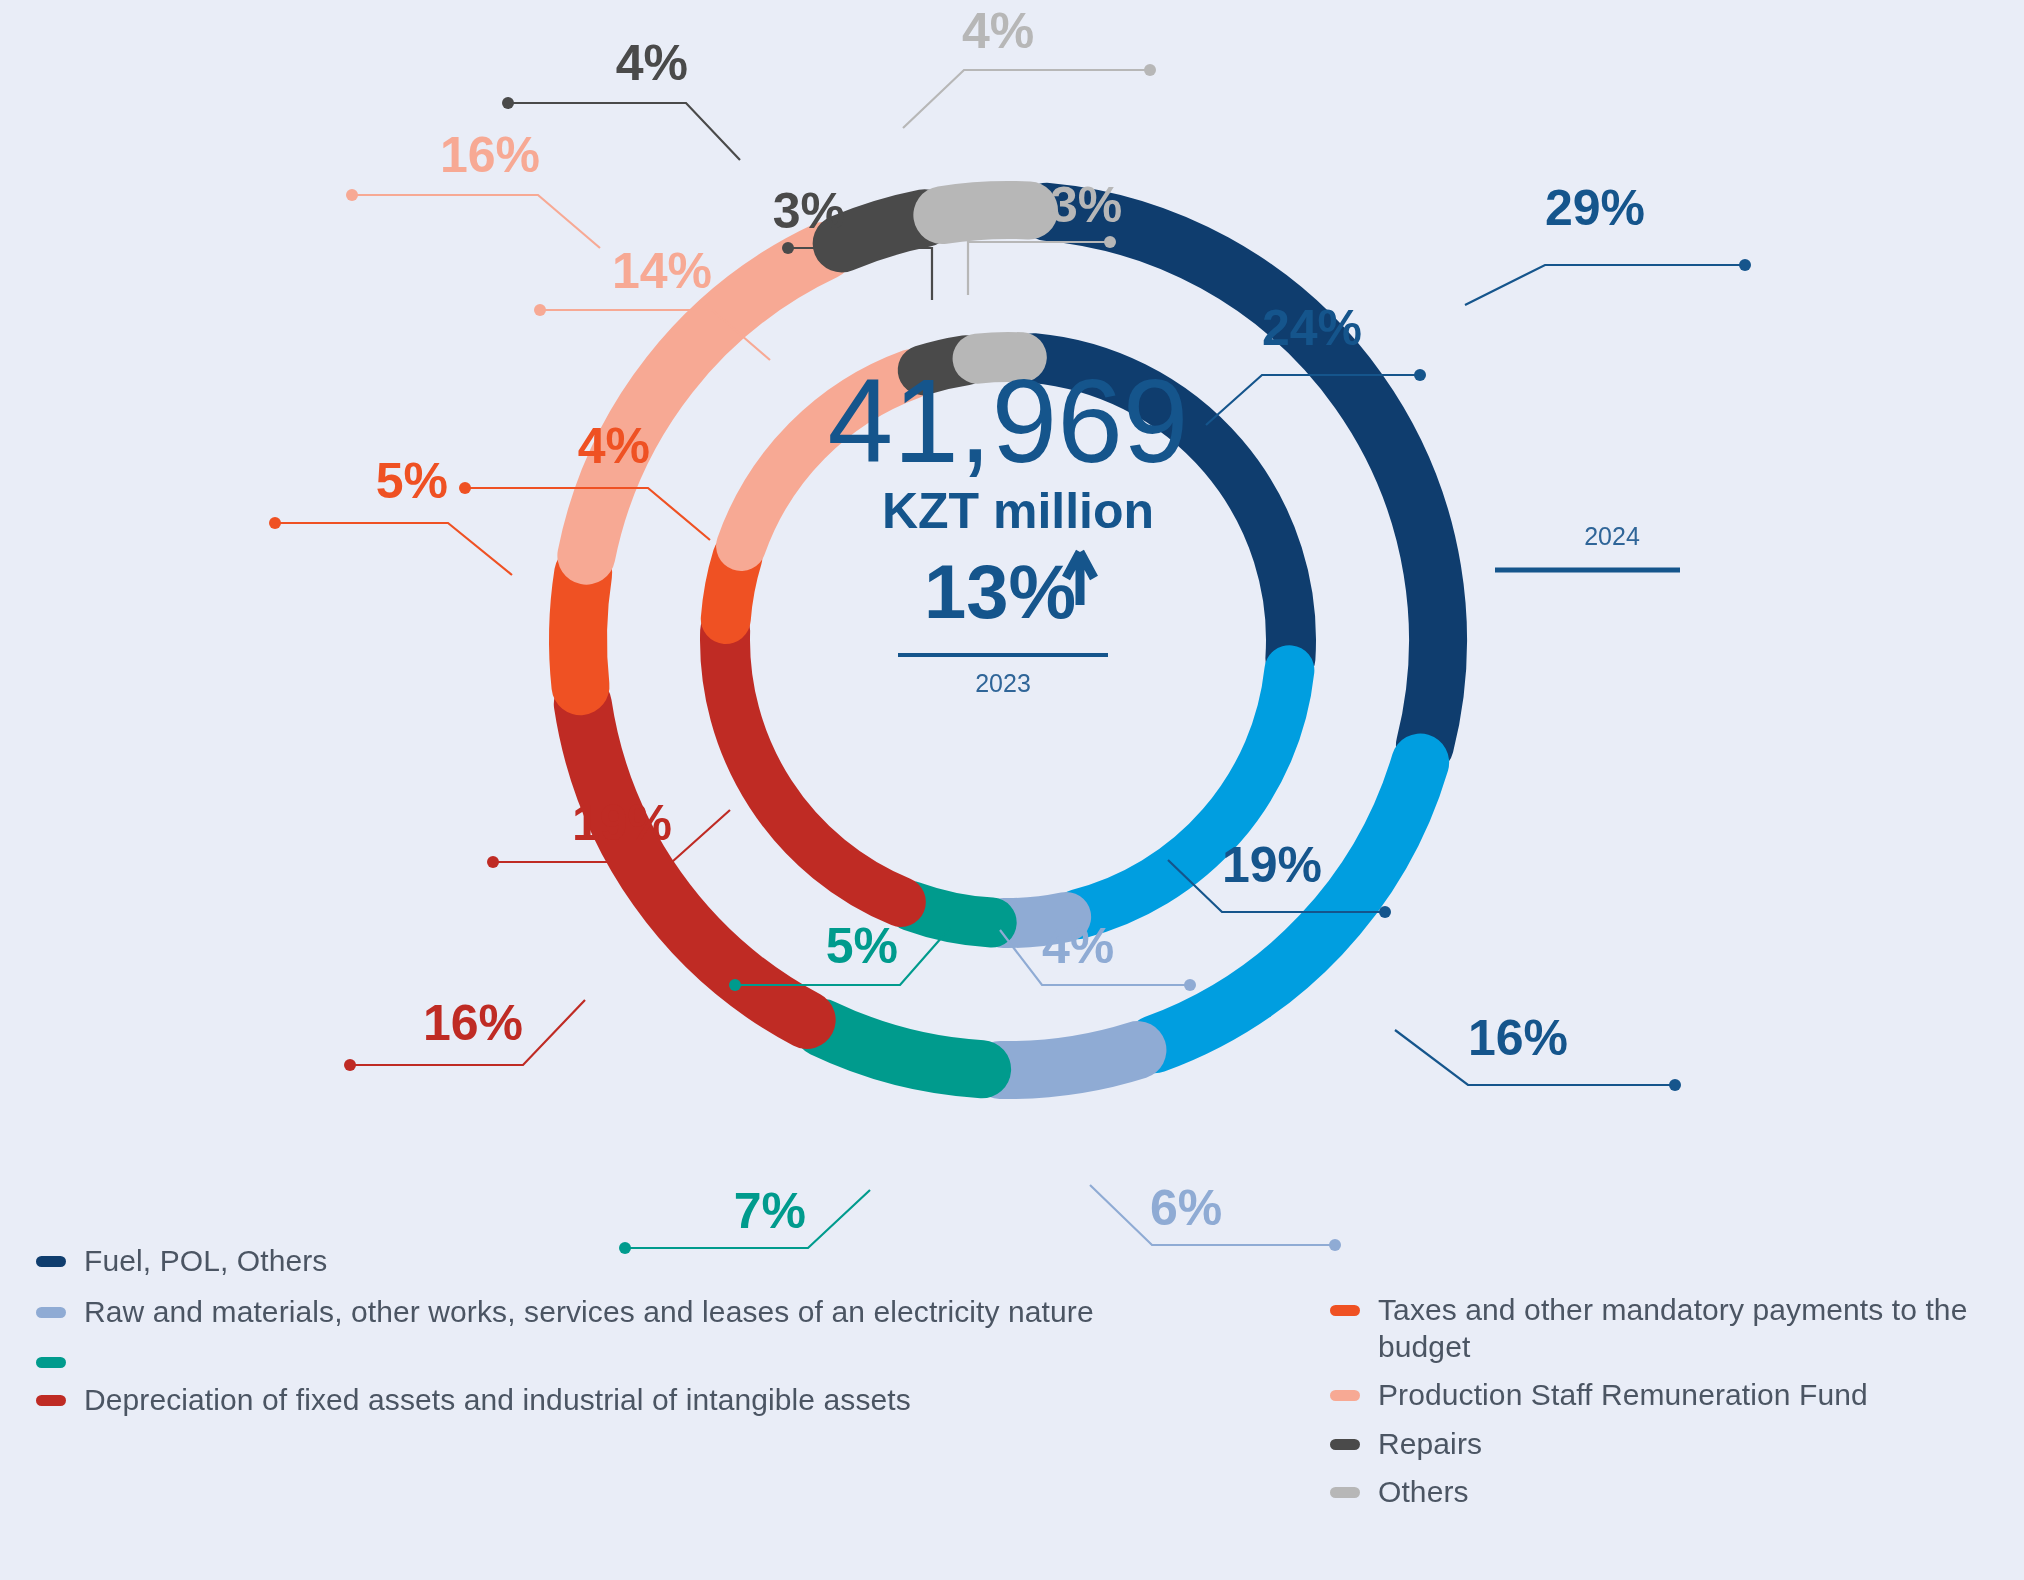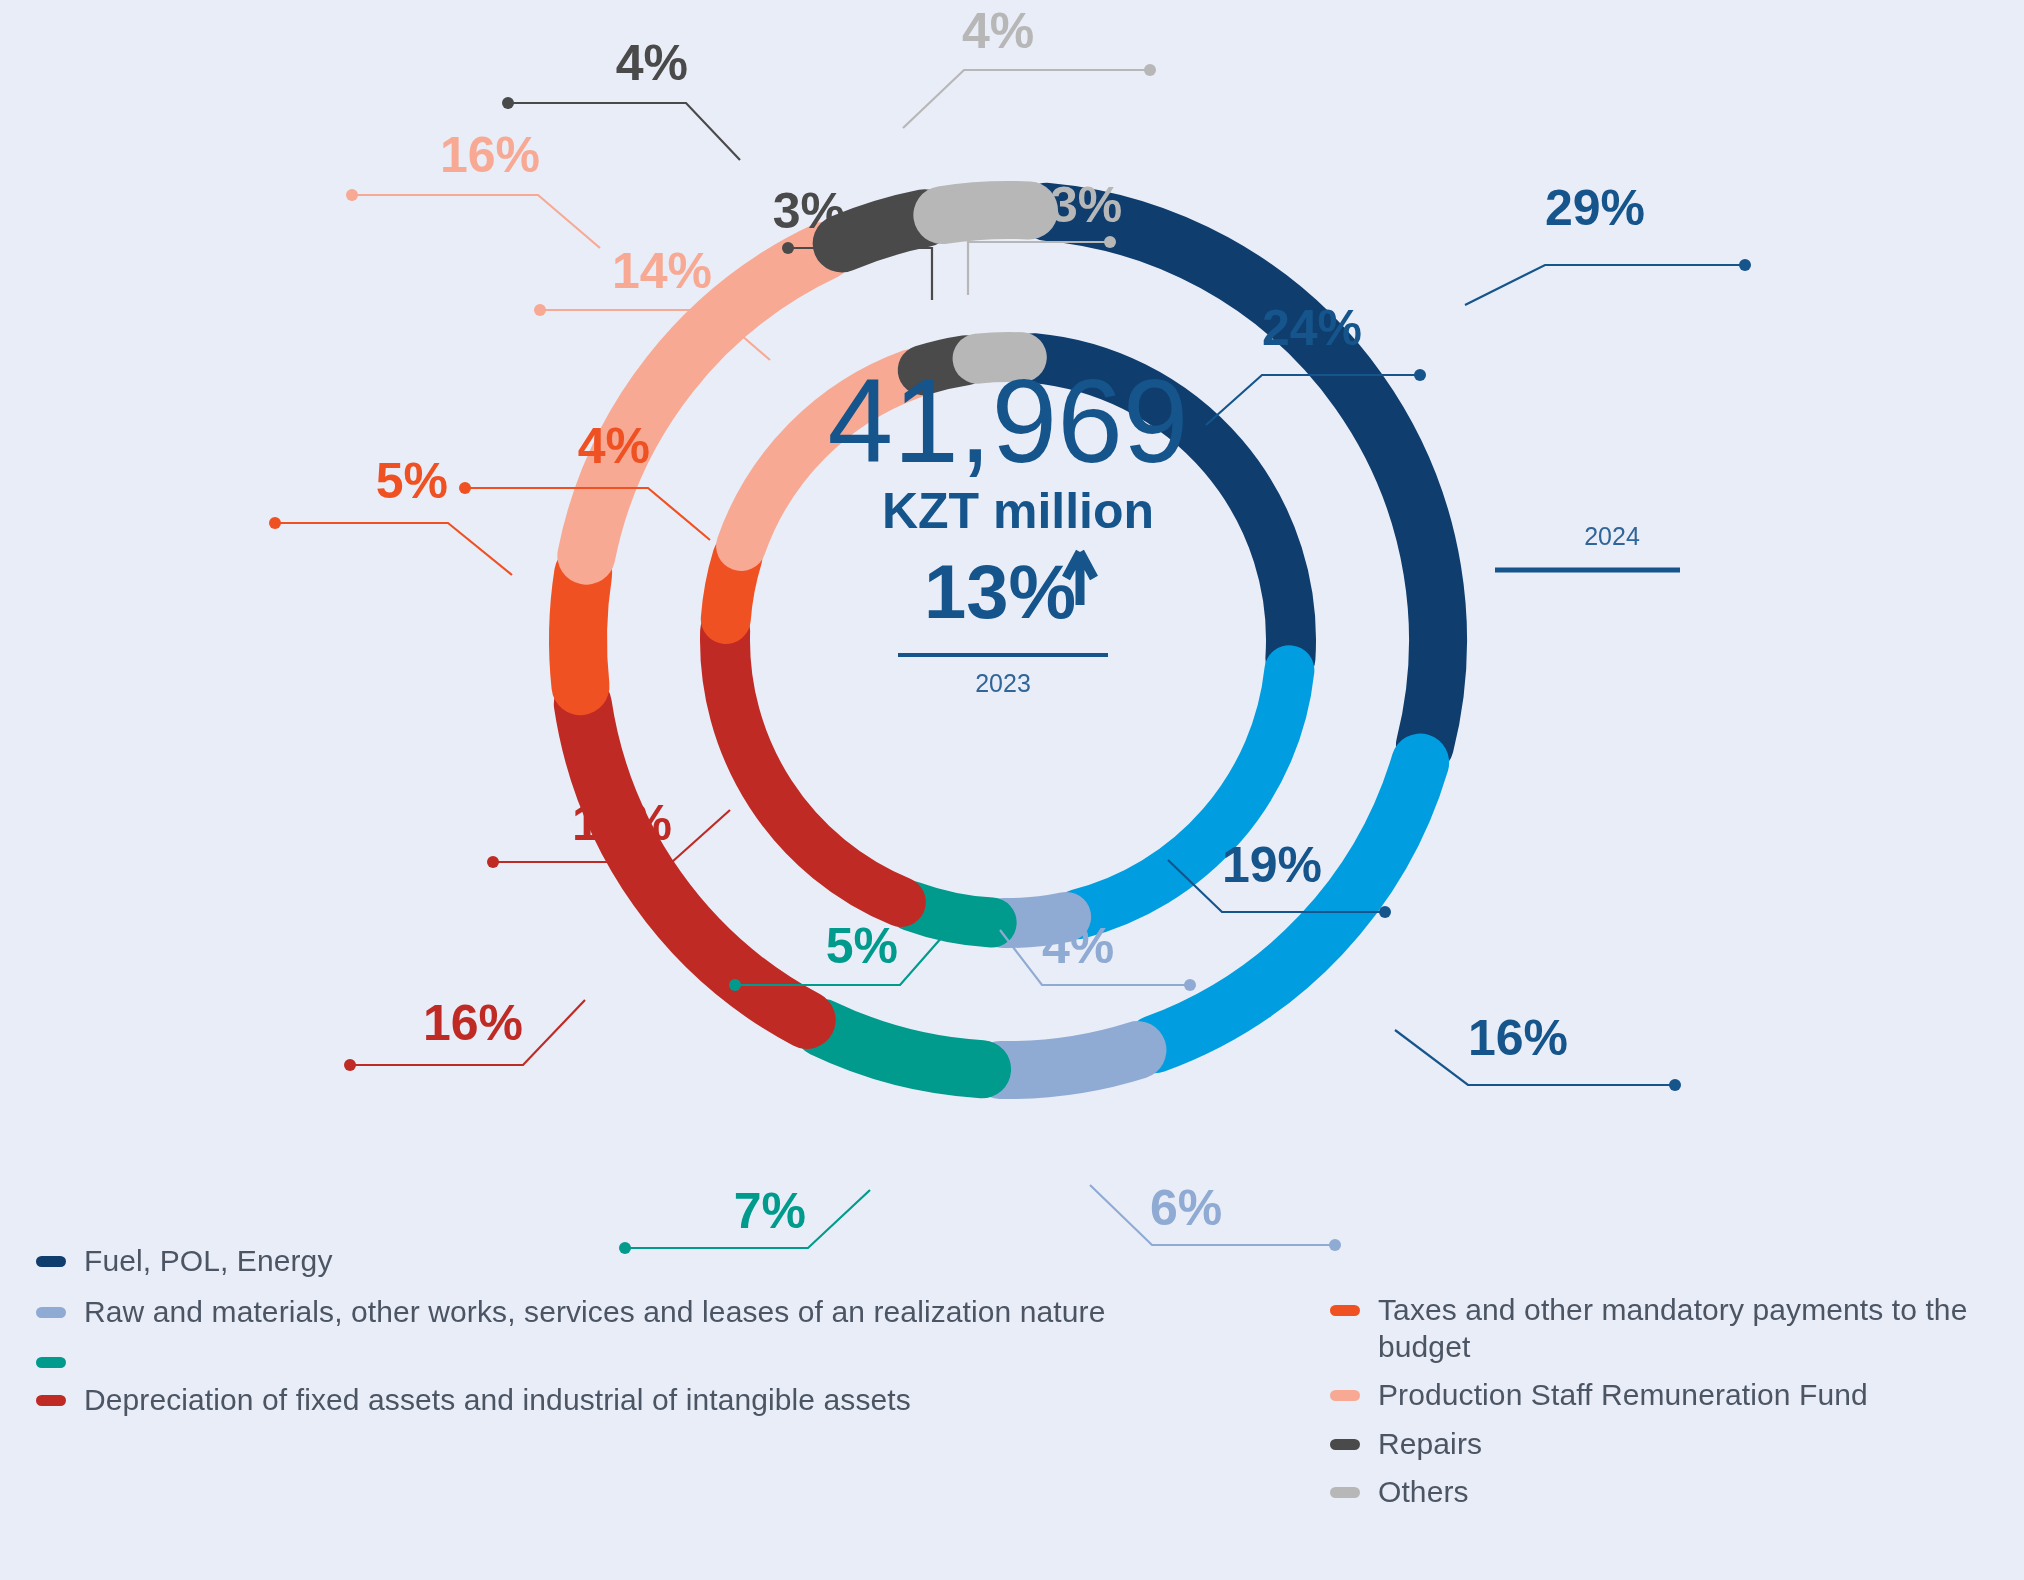--- a/index.html
+++ b/index.html
@@ -133,25 +133,25 @@
     <line x1="898" y1="655" x2="1108" y2="655" stroke="#15558c" stroke-width="4"></line>
     <text class="ctr-year" x="1003" y="692" text-anchor="middle">2023</text>
 
     <text class="year-side" x="1612" y="545" text-anchor="middle">2024</text>
     <line x1="1495" y1="570" x2="1680" y2="570" stroke="#15558c" stroke-width="5"></line>
   </svg>
 
   <div class="legend legend-left">
       <div class="legend-row">
         <span class="legend-swatch" style="background: rgb(15, 61, 110);"></span>
-        <span class="legend-label">Fuel, POL, Energy</span>
+        <span class="legend-label">Fuel, POL, Others</span>
       </div>
       <div class="legend-row">
         <span class="legend-swatch" style="background: rgb(143, 171, 212);"></span>
-        <span class="legend-label">Raw and materials, other works, services and leases of an realization nature</span>
+        <span class="legend-label">Raw and materials, other works, services and leases of an electricity nature</span>
       </div>
       <div class="legend-row">
         <span class="legend-swatch" style="background: rgb(0, 155, 141);"></span>
       </div>
       <div class="legend-row">
         <span class="legend-swatch" style="background: rgb(191, 43, 36);"></span>
         <span class="legend-label">Depreciation of fixed assets and industrial of intangible assets</span>
       </div>
     </div>
   <div class="legend legend-right">

